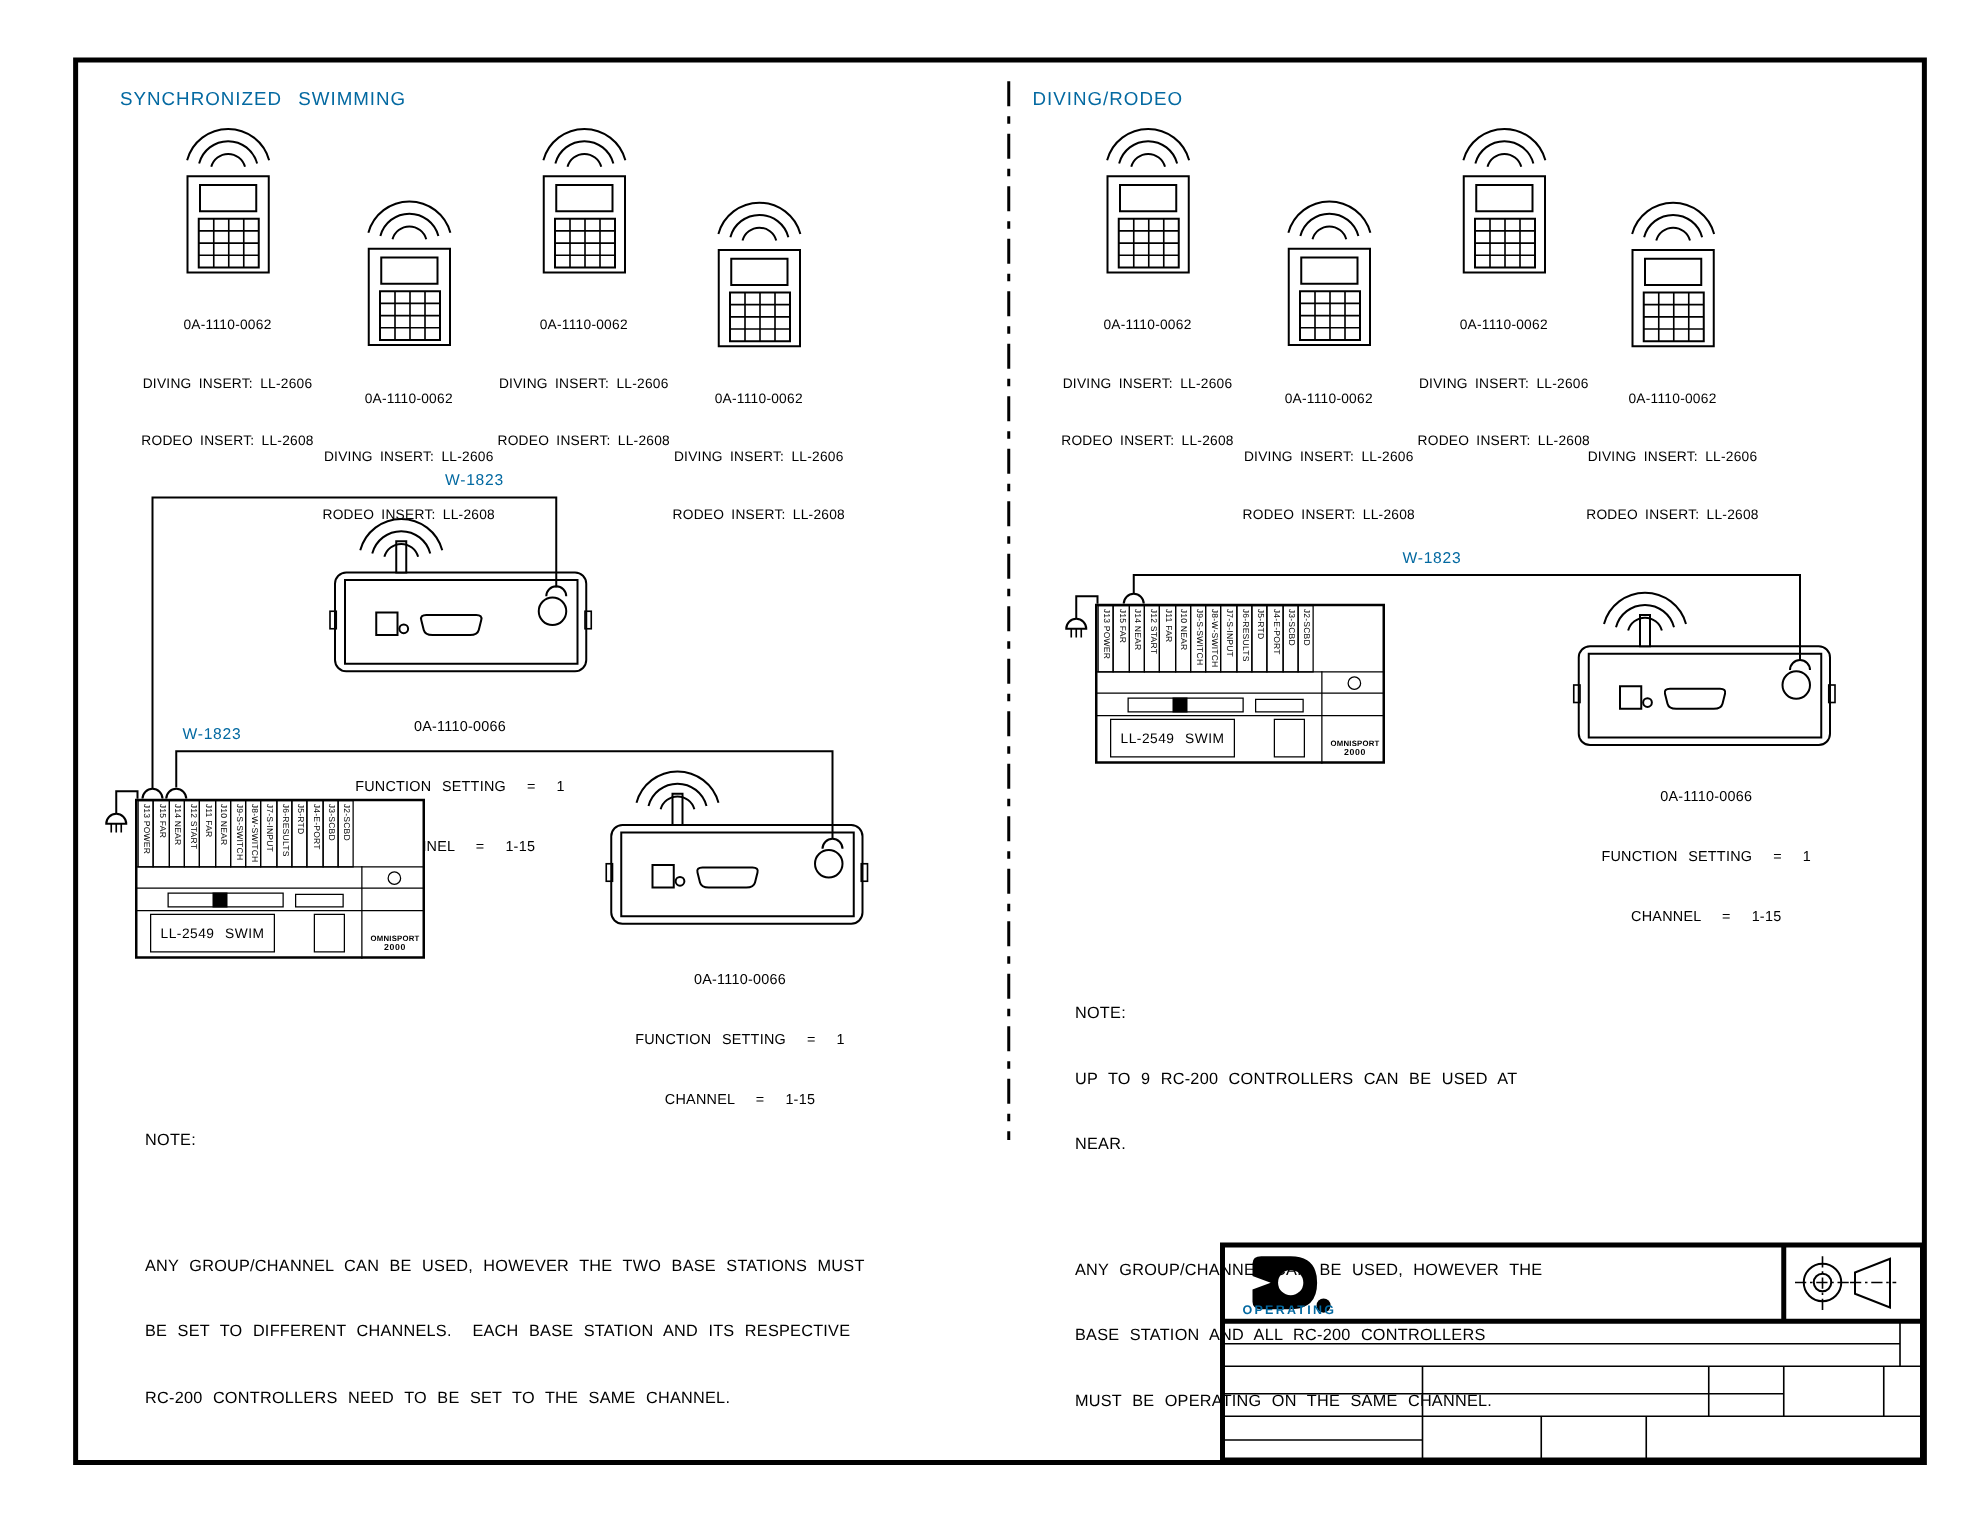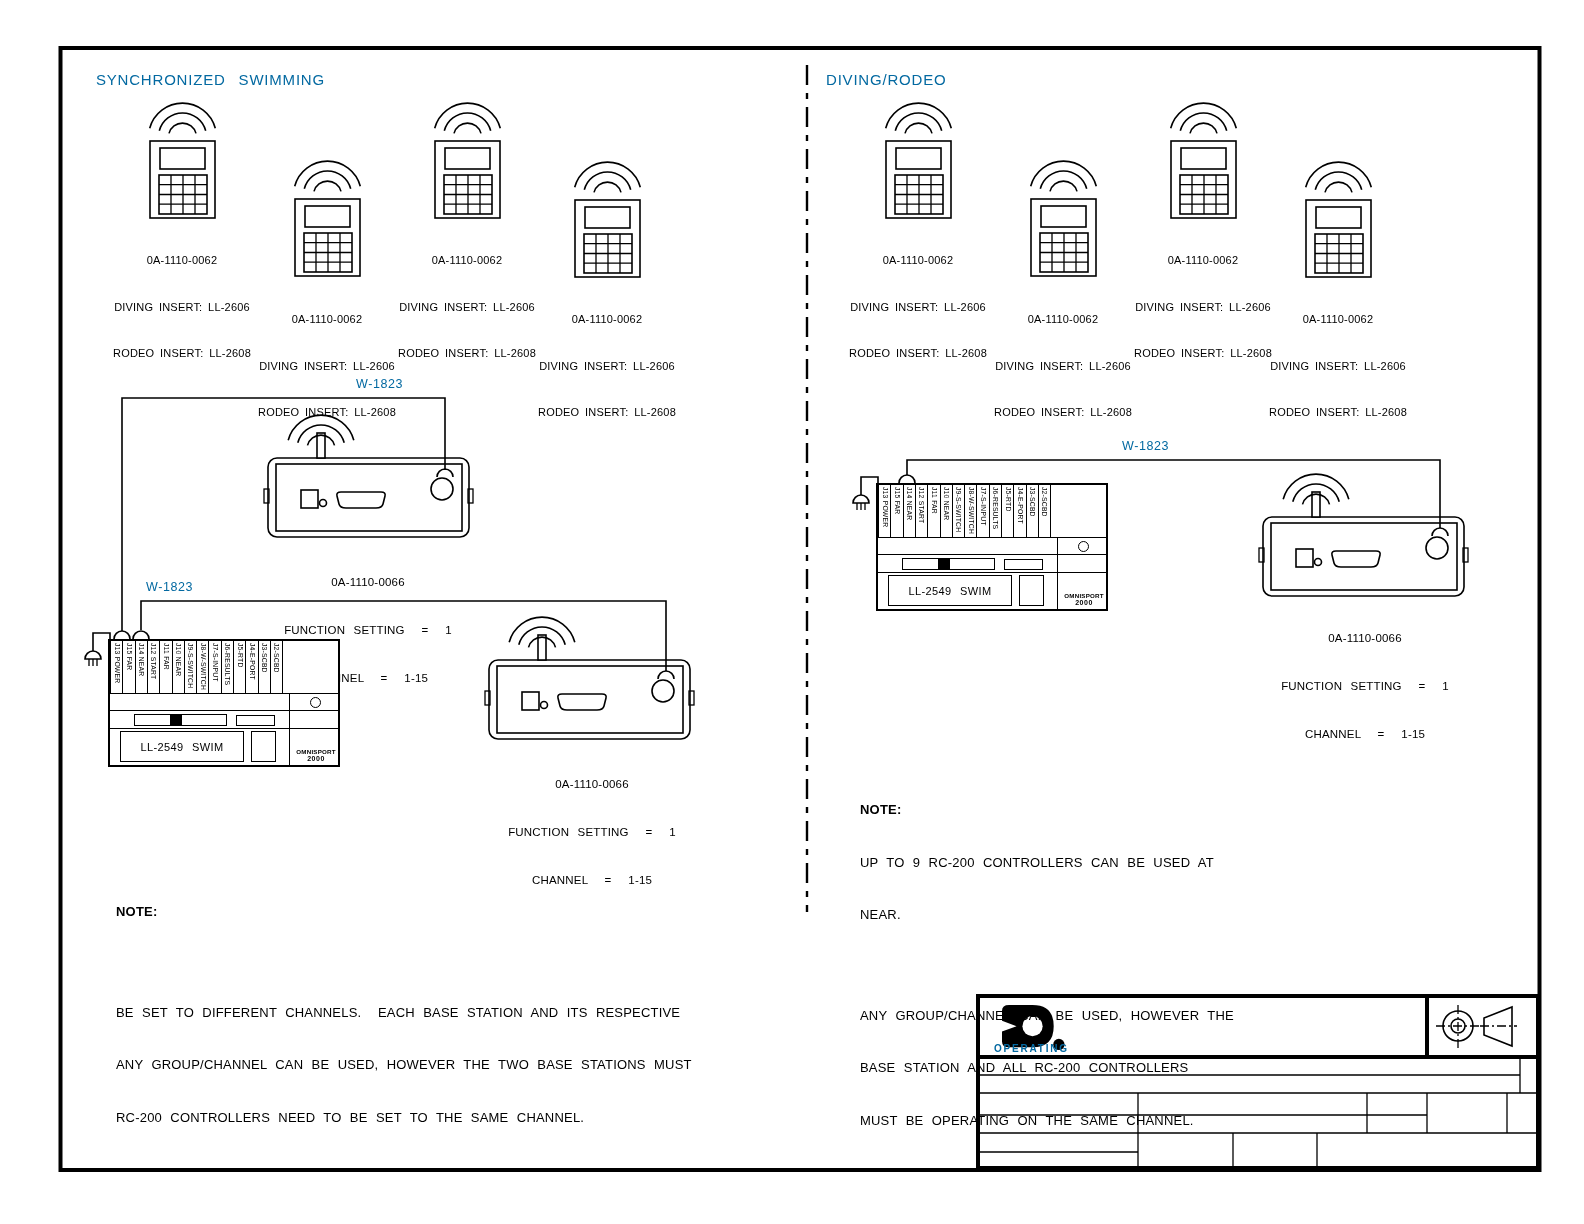--- a/index.html
+++ b/index.html
@@ -13,36 +13,36 @@
   svg .fillw{fill:#fff;stroke:#000;stroke-width:1.6;}
   .t{position:absolute;white-space:pre;color:#0369a1;}
   .sectitle{font-size:15px;line-height:17px;letter-spacing:0.8px;word-spacing:8px;}
   .devlbl{position:absolute;width:260px;text-align:center;font-size:11px;line-height:15.5px;
           letter-spacing:0.2px;word-spacing:2.5px;white-space:pre;}
   .bslbl{position:absolute;width:260px;text-align:center;font-size:11.5px;line-height:16px;
          letter-spacing:0.2px;word-spacing:5px;white-space:pre;}
   .wlbl{font-size:12.5px;letter-spacing:0.6px;}
   .note{position:absolute;font-size:13px;line-height:17.5px;letter-spacing:0.2px;
         word-spacing:4.5px;white-space:pre;}
-  .nh{font-weight:bold;}
+  .nh{font-weight:normal;}
   .gap{height:13px;}
   
   .console{position:absolute;width:232px;height:128px;border:2px solid #000;box-sizing:border-box;background:#fff;}
   .pcell{position:absolute;top:-1px;width:13.4px;height:54px;border:1.2px solid #000;box-sizing:border-box;
          left:calc(var(--i) * 12.3px);}
   .vtext{position:absolute;left:1.6px;top:2px;writing-mode:vertical-rl;font-size:6.8px;
          letter-spacing:0.2px;white-space:nowrap;line-height:9px;}
   .hline{position:absolute;left:-2px;right:-2px;height:0;border-top:1.3px solid #000;}
   .h1{top:51.5px;} .h2{top:68.5px;} .h3{top:86.5px;}
   .vdiv{position:absolute;top:51.5px;bottom:-2px;left:179px;width:0;border-left:1.3px solid #000;}
   .ccircle{position:absolute;left:200px;top:56px;width:9px;height:9px;border:1.2px solid #000;border-radius:50%;}
   .slider{position:absolute;left:24px;top:73px;width:93px;height:12px;border:1.3px solid #000;box-sizing:border-box;}
   .knob{position:absolute;left:60px;top:73px;width:12px;height:12px;background:#000;}
   .srect{position:absolute;left:126px;top:74px;width:39px;height:11px;border:1.3px solid #000;box-sizing:border-box;}
-  .modelbox{position:absolute;left:10px;top:90px;width:124px;height:31px;border:1.4px solid #000;box-sizing:border-box;
+  .modelbox{position:absolute;left:10px;top:90px;width:100px;height:31px;border:1.4px solid #000;box-sizing:border-box;
             display:flex;align-items:center;justify-content:center;font-size:11px;letter-spacing:0.4px;word-spacing:5px;}
   .sbox{position:absolute;left:141px;top:90px;width:25px;height:31px;border:1.4px solid #000;box-sizing:border-box;}
   .brand{position:absolute;left:181px;width:50px;text-align:center;font-weight:bold;}
   .b1{top:107px;font-size:6.2px;letter-spacing:0.2px;}
   .b2{top:114px;font-size:7px;letter-spacing:0.5px;}
   .brandtxt{font-weight:bold;font-size:10px;letter-spacing:1.8px;}
 </style>
 </head>
 <body>
 
@@ -332,22 +332,22 @@
     <div class="srect"></div>
     <div class="modelbox">LL-2549  SWIM</div>
     <div class="sbox"></div>
     <div class="brand b1">OMNISPORT</div>
     <div class="brand b2">2000</div>
   </div>
 
   <div class="note" style="left:116px;top:868px">
     <div class="nh">NOTE:</div>
     <div class="gap"></div>
+    <div>ANY GROUP/CHANNEL CAN BE USED, HOWEVER THE TWO BASE STATIONS MUST</div>
     <div>BE SET TO DIFFERENT CHANNELS.  EACH BASE STATION AND ITS RESPECTIVE</div>
-    <div>ANY GROUP/CHANNEL CAN BE USED, HOWEVER THE TWO BASE STATIONS MUST</div>
     <div>RC-200 CONTROLLERS NEED TO BE SET TO THE SAME CHANNEL.</div>
   </div>
 
   <div class="note" style="left:860px;top:766px">
     <div class="nh">NOTE:</div>
     <div>UP TO 9 RC-200 CONTROLLERS CAN BE USED AT</div>
     <div>NEAR.</div>
     <div class="gap"></div>
     <div>ANY GROUP/CHANNEL CAN BE USED, HOWEVER THE</div>
     <div>BASE STATION AND ALL RC-200 CONTROLLERS</div>

